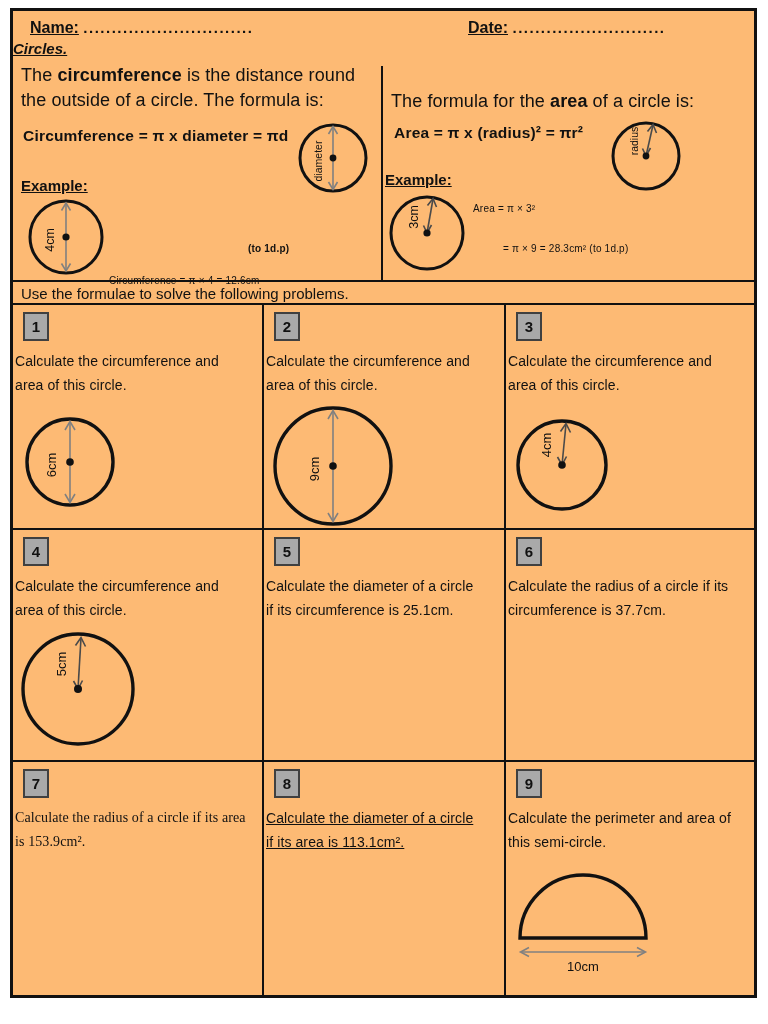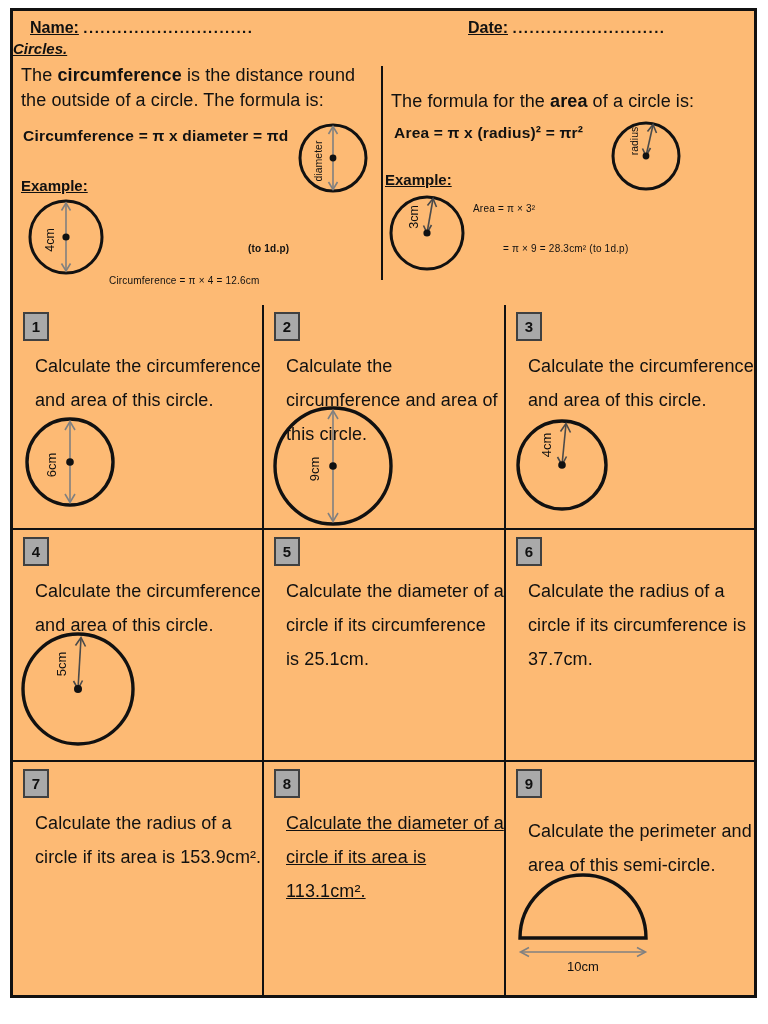--- a/index.html
+++ b/index.html
@@ -14,21 +14,21 @@
   .formula{font-weight:bold;font-size:15.5px;letter-spacing:0.2px;}
   .example-label{font-weight:bold;font-size:15px;text-decoration:underline;}
   .eq{font-size:10px;letter-spacing:0.2px;}
   .divider-v{width:2px;background:#111;}
   .strip{left:0;top:269px;width:100%;height:25px;border-top:2px solid #111;border-bottom:2px solid #111;box-sizing:border-box;font-size:15px;padding:3px 0 0 8px;}
   .grid{left:0;top:294px;width:741px;height:690px;display:grid;grid-template-columns:251px 242px 248px;grid-template-rows:225px 232px 233px;}
   .cell{position:relative;box-sizing:border-box;}
   .cell.bR{border-right:2px solid #111;}
   .cell.bB{border-bottom:2px solid #111;}
   .badge{position:absolute;left:10px;top:7px;width:26px;height:29px;background:#a9a9a9;border:2px solid #404040;box-sizing:border-box;display:flex;align-items:center;justify-content:center;font-weight:bold;font-size:15px;}
-  .ptext{position:absolute;left:22px;top:44px;font-size:18px;line-height:34px;letter-spacing:0.1px;}
+  .ptext{position:absolute;left:2px;top:44px;font-size:14px;line-height:24px;letter-spacing:0.1px;}
   svg text{font-family:"Liberation Sans",sans-serif;fill:#111;}
   .circ{fill:none;stroke:#111;}
   .arr{stroke:#808080;stroke-width:1.6;fill:none;}
   .arrd{stroke:#4a4a4a;stroke-width:1.6;fill:none;}
   .dot{fill:#111;}
 </style>
 </head>
 <body>
 
 <div class="sheet">
@@ -84,20 +84,21 @@
     <line class="arrd" x1="40" y1="40" x2="46" y2="6"></line>
     <path class="arrd" d="M40.5 12.5 L46 5.5 L49.5 14"></path>
     <path class="arrd" d="M36.5 32.5 L40 40 L44.5 32"></path>
     <circle class="dot" cx="40" cy="40" r="3.6"></circle>
     <text font-size="12.5" text-anchor="middle" x="31" y="24" transform="rotate(-90 31 24)">3cm</text>
   </svg>
 
   <div class="abs eq" style="left:460px;top:192px;">Area = π × 3²</div>
   <div class="abs eq" style="left:490px;top:232px;">= π × 9 = 28.3cm² (to 1d.p)</div>
 
+  <div class="abs strip">Use the formulae to solve the following problems.</div>
 
   <div class="abs grid">
 
     <div class="cell bR bB">
       <div class="badge">1</div>
       <div class="ptext" style="width:228px;">Calculate the circumference and area of this circle.</div>
       <svg class="abs" style="left:10px;top:110px;" width="94" height="94" viewBox="0 0 94 94">
         <circle class="circ" cx="47" cy="47" r="43" stroke-width="3.4"></circle>
         <line class="arr" x1="47" y1="7" x2="47" y2="87"></line>
         <path class="arr" d="M42 15 L47 6.5 L52 15"></path>
@@ -151,31 +152,31 @@
       <div class="ptext" style="width:218px;">Calculate the diameter of a circle if its circumference is 25.1cm.</div>
     </div>
 
     <div class="cell bB">
       <div class="badge">6</div>
       <div class="ptext" style="width:234px;">Calculate the radius of a circle if its circumference is 37.7cm.</div>
     </div>
 
     <div class="cell bR">
       <div class="badge">7</div>
-      <div class="ptext" style="width:234px;">Calculate the radius of a circle if its area is 153.9cm².</div>
+      <div class="ptext" style="width:234px;font-family:Liberation Serif, serif;">Calculate the radius of a circle if its area is 153.9cm².</div>
     </div>
 
     <div class="cell bR">
       <div class="badge">8</div>
       <div class="ptext" style="width:218px;text-decoration:underline;">Calculate the diameter of a circle if its area is 113.1cm².</div>
     </div>
 
     <div class="cell">
       <div class="badge">9</div>
-      <div class="ptext" style="width:230px;margin-top:8px;">Calculate the perimeter and area of this semi-circle.</div>
+      <div class="ptext" style="width:230px;">Calculate the perimeter and area of this semi-circle.</div>
       <svg class="abs" style="left:8px;top:110px;" width="138" height="104" viewBox="0 0 138 104">
         <path class="circ" d="M6 66 A63 63 0 0 1 132 66 Z" stroke-width="3.4"></path>
         <line class="arr" x1="7" y1="80" x2="131" y2="80"></line>
         <path class="arr" d="M15 75.5 L6.5 80 L15 84.5"></path>
         <path class="arr" d="M123 75.5 L131.5 80 L123 84.5"></path>
         <text font-size="13" text-anchor="middle" x="69" y="99">10cm</text>
       </svg>
     </div>
 
   </div>

